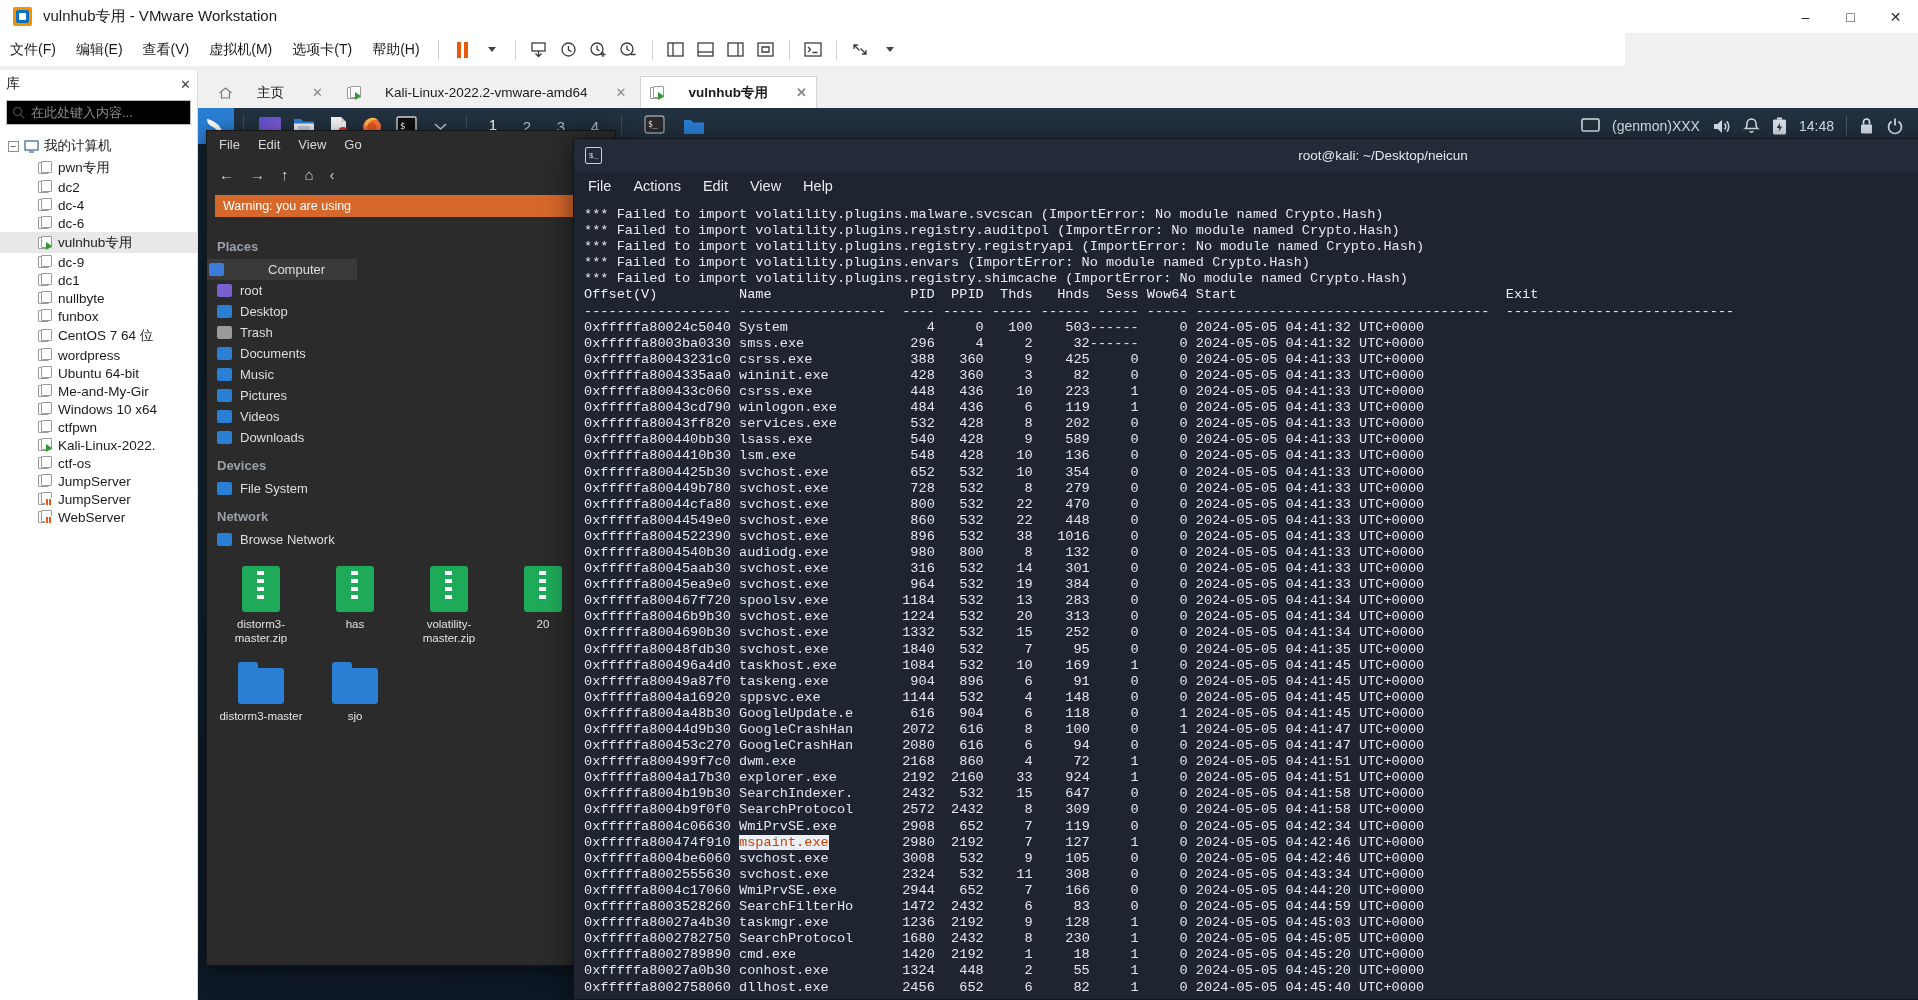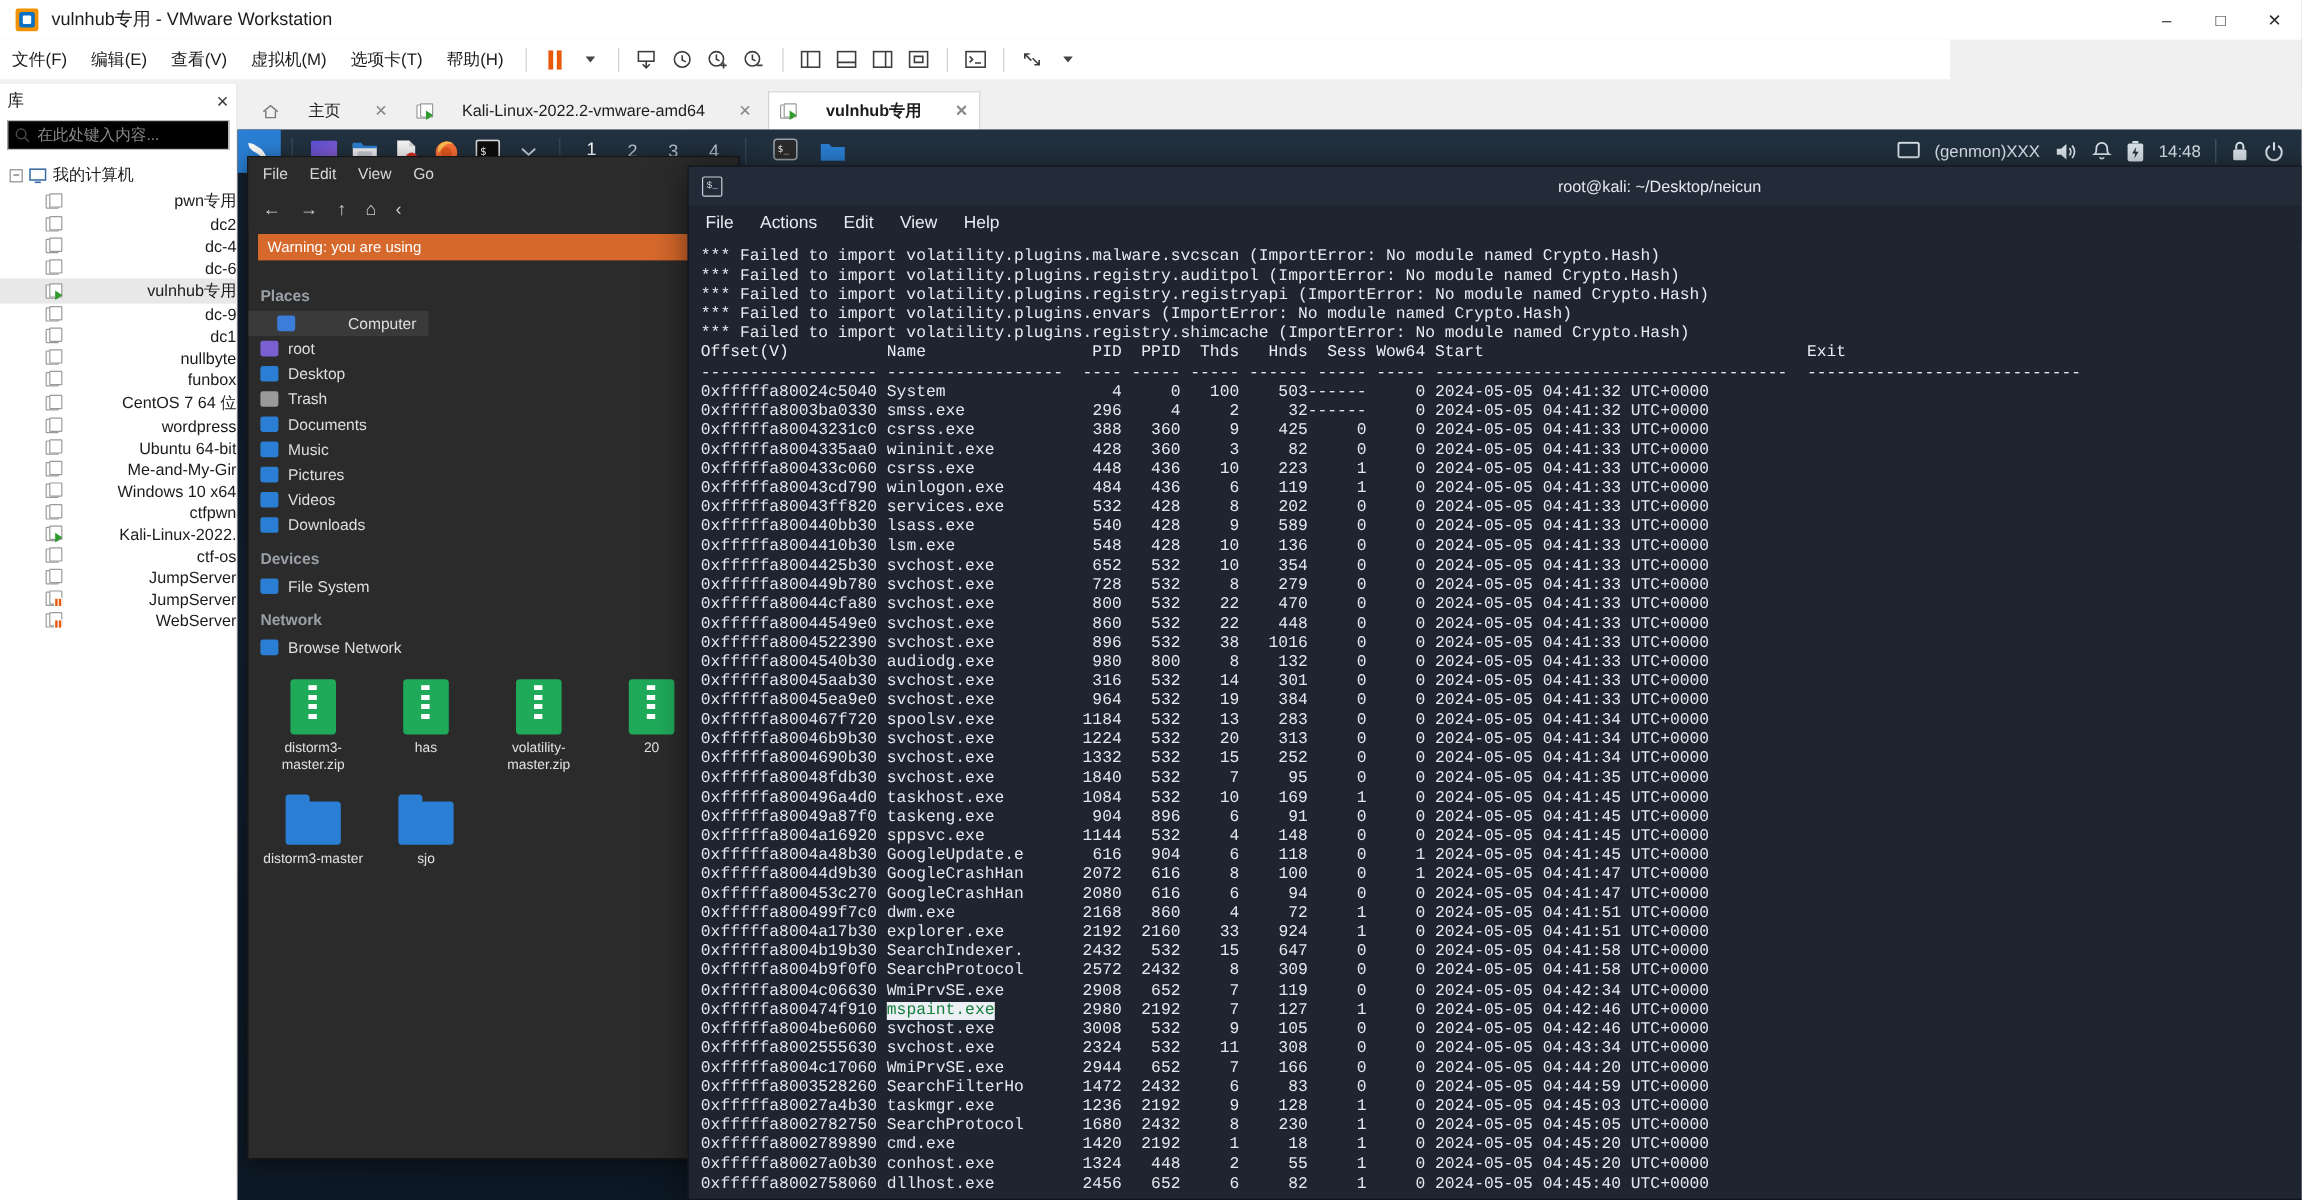--- a/index.html
+++ b/index.html
@@ -58,21 +58,21 @@
     margin: 2px 6px 0 6px; height: 25px; border: 1px solid #bdbdbd; background: #000000;
     display: flex; align-items: center; padding: 0 5px; gap: 6px;
   }
   .lib-search .sicon { width:13px;height:13px; }
   .lib-search span { font-size: 13px; color: #8a8a8a; white-space:nowrap; overflow:hidden;}
   .lib-tree { margin-top: 10px; font-size: 13.5px; color:#1b1b1b; }
   .tree-root { display:flex; align-items:center; gap:5px; padding: 2px 0 2px 8px; }
   .tree-exp { width:11px;height:11px;border:1px solid #8d8d8d;display:flex;align-items:center;justify-content:center;
               font-size:10px;line-height:9px;color:#333;background:#fff;}
   .tree-item { display:flex; align-items:center; gap:6px; padding: 1.5px 0 1.5px 38px; white-space:nowrap;
-               overflow:hidden;justify-content:space-between; }
+               overflow:hidden; }
   .tree-item.sel { background:#e8e8e8; }
   .vm-ico { width:14px; height:14px; position:relative; flex:none;}
   .vm-ico .b { position:absolute; left:0; top:1px; width:11px;height:12px;border:1.4px solid #9a9a9a;border-radius:1px; background:#fff;}
   .vm-ico .f { position:absolute; left:3px; top:0px; width:11px;height:12px;border:1.4px solid #9a9a9a;border-radius:1px; background:#fff;}
   .vm-ico .play { position:absolute; right:0px; bottom:0px; width:0;height:0;
        border-top:4px solid transparent;border-bottom:4px solid transparent;border-left:6px solid #2e9b2e;}
   .vm-ico .susp { position:absolute; right:0px; bottom:0px; width:7px;height:8px; background:#fff;}
   .vm-ico .susp i{ position:absolute; top:1px; width:2px;height:6px;background:#e8590c;}
   .vm-ico .susp i:first-child{left:1px;} .vm-ico .susp i:last-child{left:4px;}
 
@@ -132,21 +132,21 @@
   .fm-title .dots i { width:11px;height:11px;border-radius:50%;background:#4b4b4b;display:block;}
   .fm-menu { height:26px; display:flex; align-items:center; gap:18px; padding:0 12px; font-size:13px;
              color:#d7d7d7; background:#2b2b2b;}
   .fm-toolbar { height:34px; display:flex; align-items:center; gap:16px; padding:0 12px;
                 background:#2b2b2b; color:#cfcfcf; font-size:15px;}
   .fm-warn { margin:4px 8px; background:#d6682b; color:#fff; font-size:12.5px; padding:4px 8px; }
   .fm-body { display:flex; height:700px;flex-direction:column; }
   .fm-side { width:150px; padding:8px 0 0 10px; font-size:13px; }
   .fm-side .grp { color:#9aa0a6; font-size:13px; margin:10px 0 5px 0; font-weight:bold;}
   .fm-side .row { display:flex; align-items:center; gap:8px; padding:3px 0; color:#dedede;}
-  .fm-side .row.sel { background:#3a3a3a; margin-left:-10px; padding-left:24px;gap:44px;}
+  .fm-side .row.sel { background:#3a3a3a; margin-left:-10px; padding-left:2px;gap:44px;}
   .fm-main { flex:1; padding:10px; display:flex; flex-wrap:wrap; align-content:flex-start; gap:6px;}
   .fm-file { width:88px; text-align:center; font-size:11.5px; color:#e2e2e2; line-height:1.25;}
   .fm-file .ic { height:52px; display:flex; align-items:flex-end; justify-content:center; margin-bottom:5px;}
   .zipico { width:38px;height:46px;background:#1faa5a;border-radius:3px;position:relative;}
   .zipico:after{content:"";position:absolute;left:15px;top:5px;width:7px;height:30px;
      background:repeating-linear-gradient(#fff 0 4px,#1faa5a 4px 8px);}
   .folderico{width:46px;height:36px;background:#2a7fd4;border-radius:3px;position:relative;}
   .folderico:before{content:"";position:absolute;left:0;top:-6px;width:20px;height:8px;background:#2a7fd4;border-radius:3px 3px 0 0;}
 
   
@@ -162,21 +162,21 @@
   .term-title .tlabel { position:absolute; left:0; right:0; text-align:center; font-size:13.5px; color:#e3e8ef;}
   .term-menu { height:30px; display:flex; align-items:center; gap:22px; padding-left:14px;
                font-size:14.5px; color:#e6ebf2; background:#1e2430;}
   .term-body {
     padding: 6px 0 0 10px; font-family: "Liberation Mono", "DejaVu Sans Mono", monospace;
     font-size: 13.6px; line-height: 16.1px; color:#e4e9f0; white-space: pre;
   }
   .term-body .err { color:#e6ebf2; }
   .hdrline { color:#eaeff5; }
   .rule { color:#eaeff5; }
-  .hl { background:#eceff3; color:#15803d; }
+  .hl { background:#eceff3; color:#c2410c; }
 </style>
 </head>
 <body>
 
 <div id="app">
 
   <div class="vm-titlebar">
     <div class="vm-logo">
       <div class="sq1"></div>
         <div class="sq2"></div>

